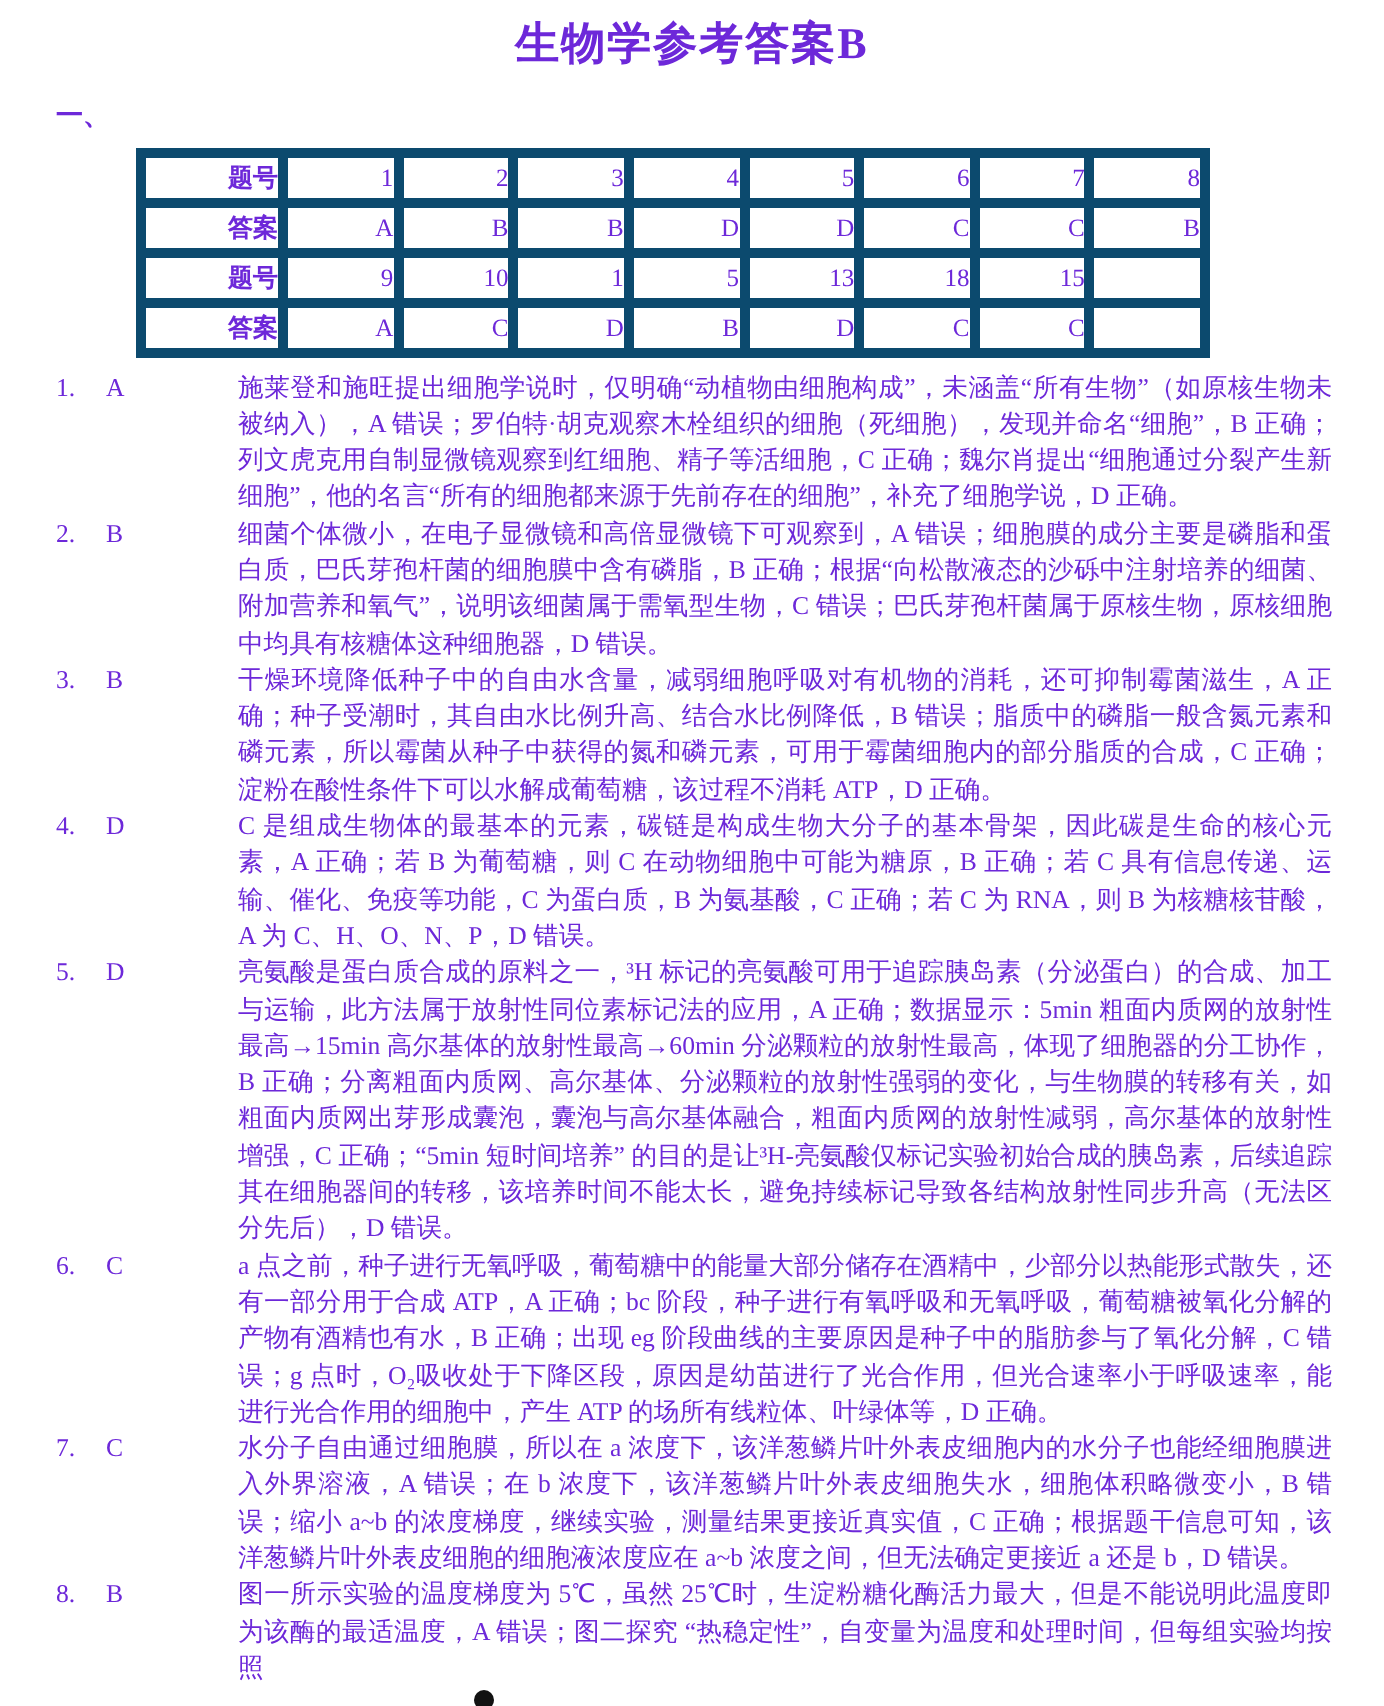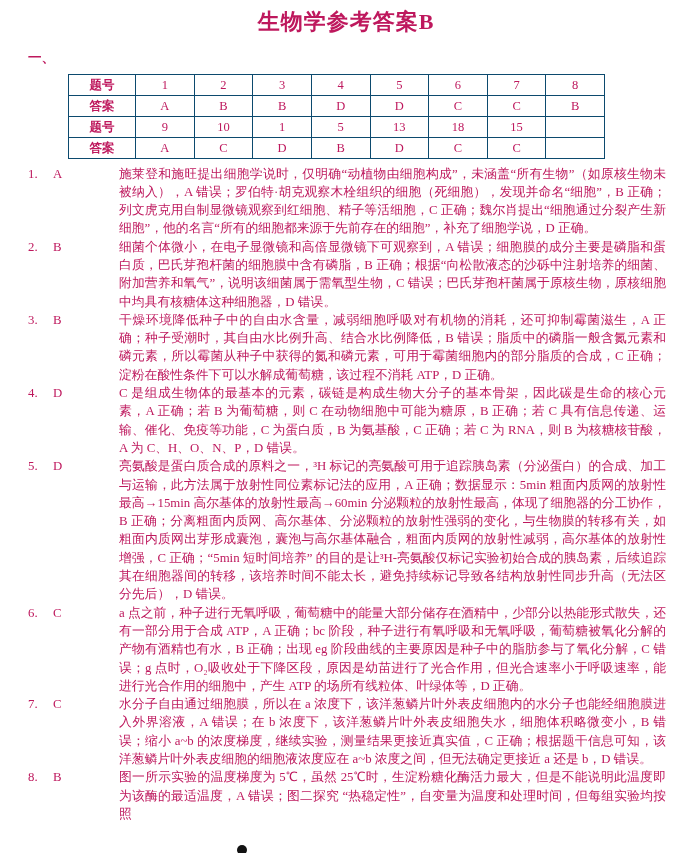--- a/index.html
+++ b/index.html
@@ -1,21 +1,21 @@
 <!DOCTYPE html>
 <html lang="zh"><head>
 <meta charset="utf-8">
 <style>
   html,body { margin:0; padding:0; background:#ffffff; }
   .page {
     position:relative;
     width:692px; height:853px;
     margin:0 auto;
     background:#ffffff;
-    color:#be185d;
+    color:#6d28d9;
     font-family:"Liberation Serif", serif;
     overflow:hidden;
   }
   .page-title {
     margin:0; padding-top:7px;
     text-align:center;
     font-size:22px; font-weight:bold;
     letter-spacing:1px;
     font-family:"Liberation Serif", serif;
   }
@@ -28,24 +28,24 @@
   }
   .section-heading .sec-num { flex:0 0 auto; white-space:nowrap; }
   .section-heading .sec-text { flex:1; }
   table.answer-table {
     border-collapse:collapse;
     margin:7px 0 3px 68px;
     width:537px;
     table-layout:fixed;
   }
   table.answer-table td {
-    border:1px solid #0c4a6e;
+    border:5px solid #0c4a6e;
     height:20px;
     padding:0;
-    text-align:center;
+    text-align:right;
     vertical-align:middle;
     font-size:12.5px;
     line-height:20px;
   }
   table.answer-table td.rowhdr {
     width:66px;
     font-weight:bold;
     font-family:"Liberation Sans", sans-serif;
     font-size:12.5px;
   }

